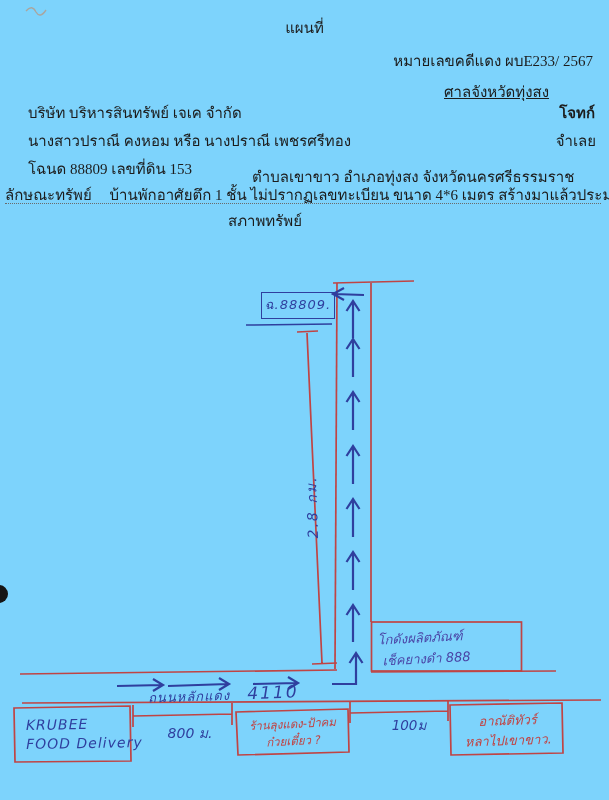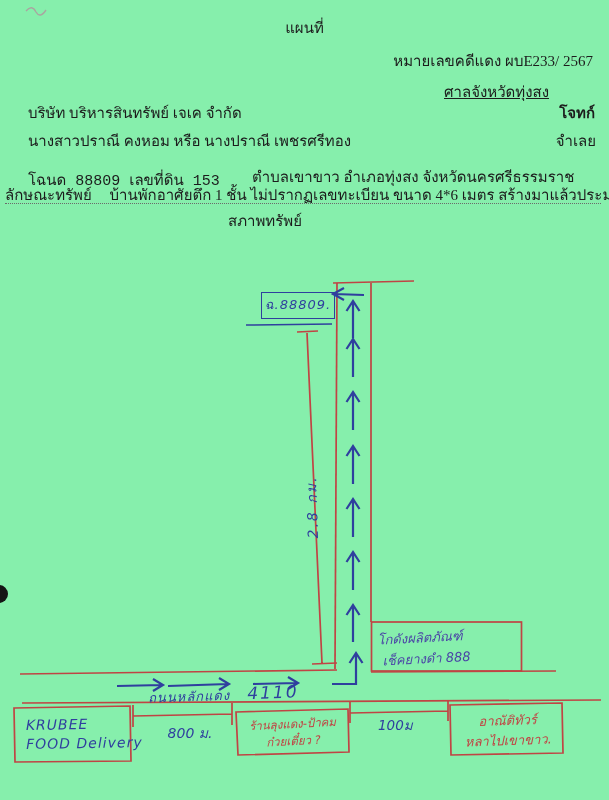--- a/index.html
+++ b/index.html
@@ -1,16 +1,16 @@
 <!DOCTYPE html>
 <html><head>
 <meta charset="utf-8">
 <style>
   html,body{margin:0;padding:0;background:#ffffff;}
-  .page{position:relative;width:609px;height:800px;background:#86efac;overflow:hidden;
+  .page{position:relative;width:609px;height:800px;background:#7dd3fc;overflow:hidden;
         font-family:"Liberation Serif", serif;color:#1c1c1c;}
   .typed{position:absolute;font-size:15px;white-space:nowrap;}
   .hand-blue{position:absolute;color:#2f3f9e;font-family:"DejaVu Sans", sans-serif;
              font-style:italic;white-space:nowrap;}
   .hand-red{position:absolute;color:#c04444;font-family:"DejaVu Sans", sans-serif;
             font-style:italic;white-space:nowrap;}
   .center{left:0;right:0;text-align:center;}
   .dotted-line{position:absolute;left:5px;right:8px;top:183px;height:20px;
                border-bottom:1px dotted #6b6b6b;font-size:15px;white-space:nowrap;}
   svg{position:absolute;left:0;top:0;}
@@ -34,21 +34,21 @@
   <div class="typed center" style="top:16px;">แผนที่</div>
   <div class="typed" style="top:49px;right:16px;">หมายเลขคดีแดง ผบE233/ 2567</div>
   <div class="typed" style="top:80px;right:60px;text-decoration:underline;">ศาลจังหวัดทุ่งสง</div>
 
   <div class="typed" style="top:101px;left:28px;">บริษัท บริหารสินทรัพย์ เจเค จำกัด</div>
   <div class="typed" style="top:101px;right:14px;font-weight:bold;">โจทก์</div>
 
   <div class="typed" style="top:129px;left:28px;">นางสาวปราณี คงหอม หรือ นางปราณี เพชรศรีทอง</div>
   <div class="typed" style="top:129px;right:13px;">จำเลย</div>
 
-  <div class="typed" style="top:168px;left:28px;font-family:Liberation Mono, monospace;">โฉนด  88809   เลขที่ดิน 153</div>
+  <div class="typed" style="top:157px;left:28px;">โฉนด  88809   เลขที่ดิน 153</div>
   <div class="typed" style="top:157px;left:252px;margin-top:8px;">ตำบลเขาขาว อำเภอทุ่งสง  จังหวัดนครศรีธรรมราช</div>
 
   <div class="dotted-line">
     <span>ลักษณะทรัพย์</span>
     <span style="margin-left:14px;">บ้านพักอาศัยตึก  1 ชั้น ไม่ปรากฏเลขทะเบียน  ขนาด 4*6 เมตร  สร้างมาแล้วประมาณ 4 ปี</span>
   </div>
   <div class="typed" style="top:209px;left:228px;">สภาพทรัพย์</div>
 
   <svg width="609" height="800" viewBox="0 0 609 800">
 
@@ -111,20 +111,20 @@
     <div>FOOD Delivery</div>
   </div>
 
   <div class="hand-blue" style="left:150px;top:722px;width:80px;text-align:center;font-size:14px;">800 ม.</div>
 
   <div class="hand-red lm" style="left:240px;top:716px;width:106px;text-align:center;font-size:11.5px;line-height:17px;transform:rotate(-3deg);">
     <div>ร้านลุงแดง-ป้าคม</div>
     <div>ก๋วยเตี๋ยว ?</div>
   </div>
 
-  <div class="hand-blue" style="left:378px;top:714px;width:62px;font-size:13.5px;">100ม</div>
+  <div class="hand-blue" style="left:378px;top:714px;width:62px;text-align:center;font-size:13.5px;">100ม</div>
 
   <div class="hand-red lm" style="left:457px;top:711px;width:102px;text-align:center;font-size:13px;line-height:20px;transform:rotate(-2deg);">
     <div>อาณัติทัวร์</div>
     <div>หลาไปเขาขาว.</div>
   </div>
 
 </div>
 
 </body></html>

